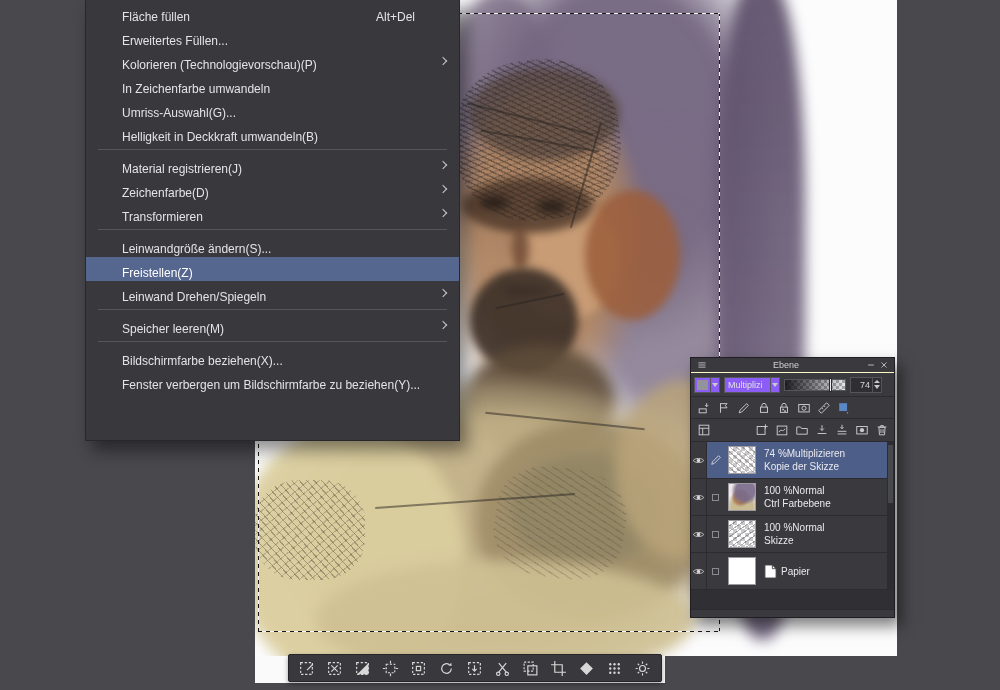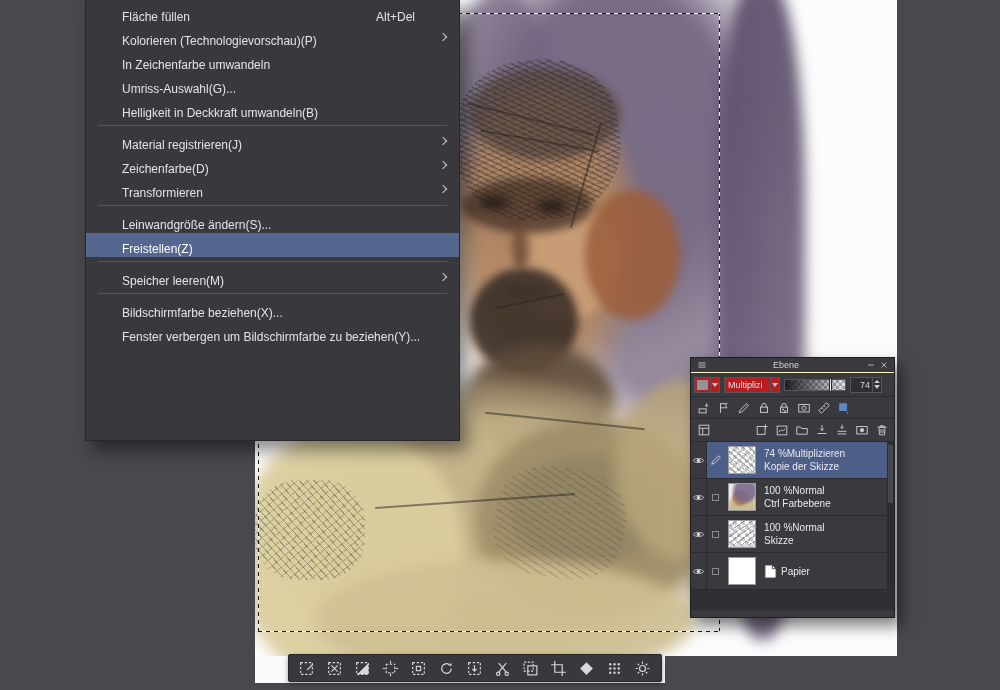--- a/index.html
+++ b/index.html
@@ -68,21 +68,21 @@
     background:#39393e;border:1px solid #1f1f23;z-index:4;
     box-shadow:6px 8px 14px rgba(0,0,0,.5);display:flex;flex-direction:column;
     color:#d6d6da}
   .p-title{height:15px;display:flex;align-items:center;font-size:9px;color:#cfcfd4;
     padding:0 4px;border-bottom:1px solid #fef9c3}
   .p-title .t{flex:1;text-align:center}
   .tbtn{width:13px;height:11px;display:flex;align-items:center;justify-content:center;cursor:pointer}
   .tbtn svg{width:10px;height:10px;fill:none;stroke:#c9c9ce;stroke-width:1.2}
   .p-controls{height:24px;display:flex;align-items:center;gap:4px;padding:0 3px;
     border-bottom:1px solid #2b2b30}
-  .combo{height:16px;background:#b91c1c;border:1px solid #55555c;display:flex;
+  .combo{height:16px;background:#8b5cf6;border:1px solid #55555c;display:flex;
     align-items:center;font-size:9px;color:#e0e0e4;cursor:pointer}
   .combo .arr{width:9px;height:100%;display:flex;align-items:center;justify-content:center;
     border-left:1px solid #55555c}
   .tri-d{width:0;height:0;border-left:3px solid transparent;border-right:3px solid transparent;
     border-top:4px solid #c9c9ce}
   .tri-u{width:0;height:0;border-left:3px solid transparent;border-right:3px solid transparent;
     border-bottom:3px solid #c9c9ce}
   #filter-combo{width:26px}
   #filter-combo .sw{width:11px;height:10px;background:#93939b;margin:0 2px}
   #blend-combo{width:56px;padding-left:3px}
@@ -502,20 +502,23 @@
     </div>
     <div class="p-empty"></div>
     <div class="p-foot"></div>
   </div>
 
   <div id="menu">
     <div class="mi">
         <span class="lbl">Fläche füllen</span>
         <span class="sc">Alt+Del</span>
       </div>
+    <div class="mi">
+        <span class="lbl">Erweitertes Füllen...</span>
+      </div>
     <div class="mi sub">
         <span class="lbl">Kolorieren (Technologievorschau)(P)</span>
       </div>
     <div class="mi">
         <span class="lbl">In Zeichenfarbe umwandeln</span>
       </div>
     <div class="mi">
         <span class="lbl">Umriss-Auswahl(G)...</span>
       </div>
     <div class="mi">
@@ -531,20 +534,23 @@
     <div class="mi sub">
         <span class="lbl">Transformieren</span>
       </div>
     <div class="msep"></div>
     <div class="mi">
         <span class="lbl">Leinwandgröße ändern(S)...</span>
       </div>
     <div class="mi hl">
         <span class="lbl">Freistellen(Z)</span>
       </div>
+    <div class="mi sub">
+        <span class="lbl">Leinwand Drehen/Spiegeln</span>
+      </div>
     <div class="msep"></div>
     <div class="mi sub">
         <span class="lbl">Speicher leeren(M)</span>
       </div>
     <div class="msep"></div>
     <div class="mi">
         <span class="lbl">Bildschirmfarbe beziehen(X)...</span>
       </div>
     <div class="mi">
         <span class="lbl">Fenster verbergen um Bildschirmfarbe zu beziehen(Y)...</span>

